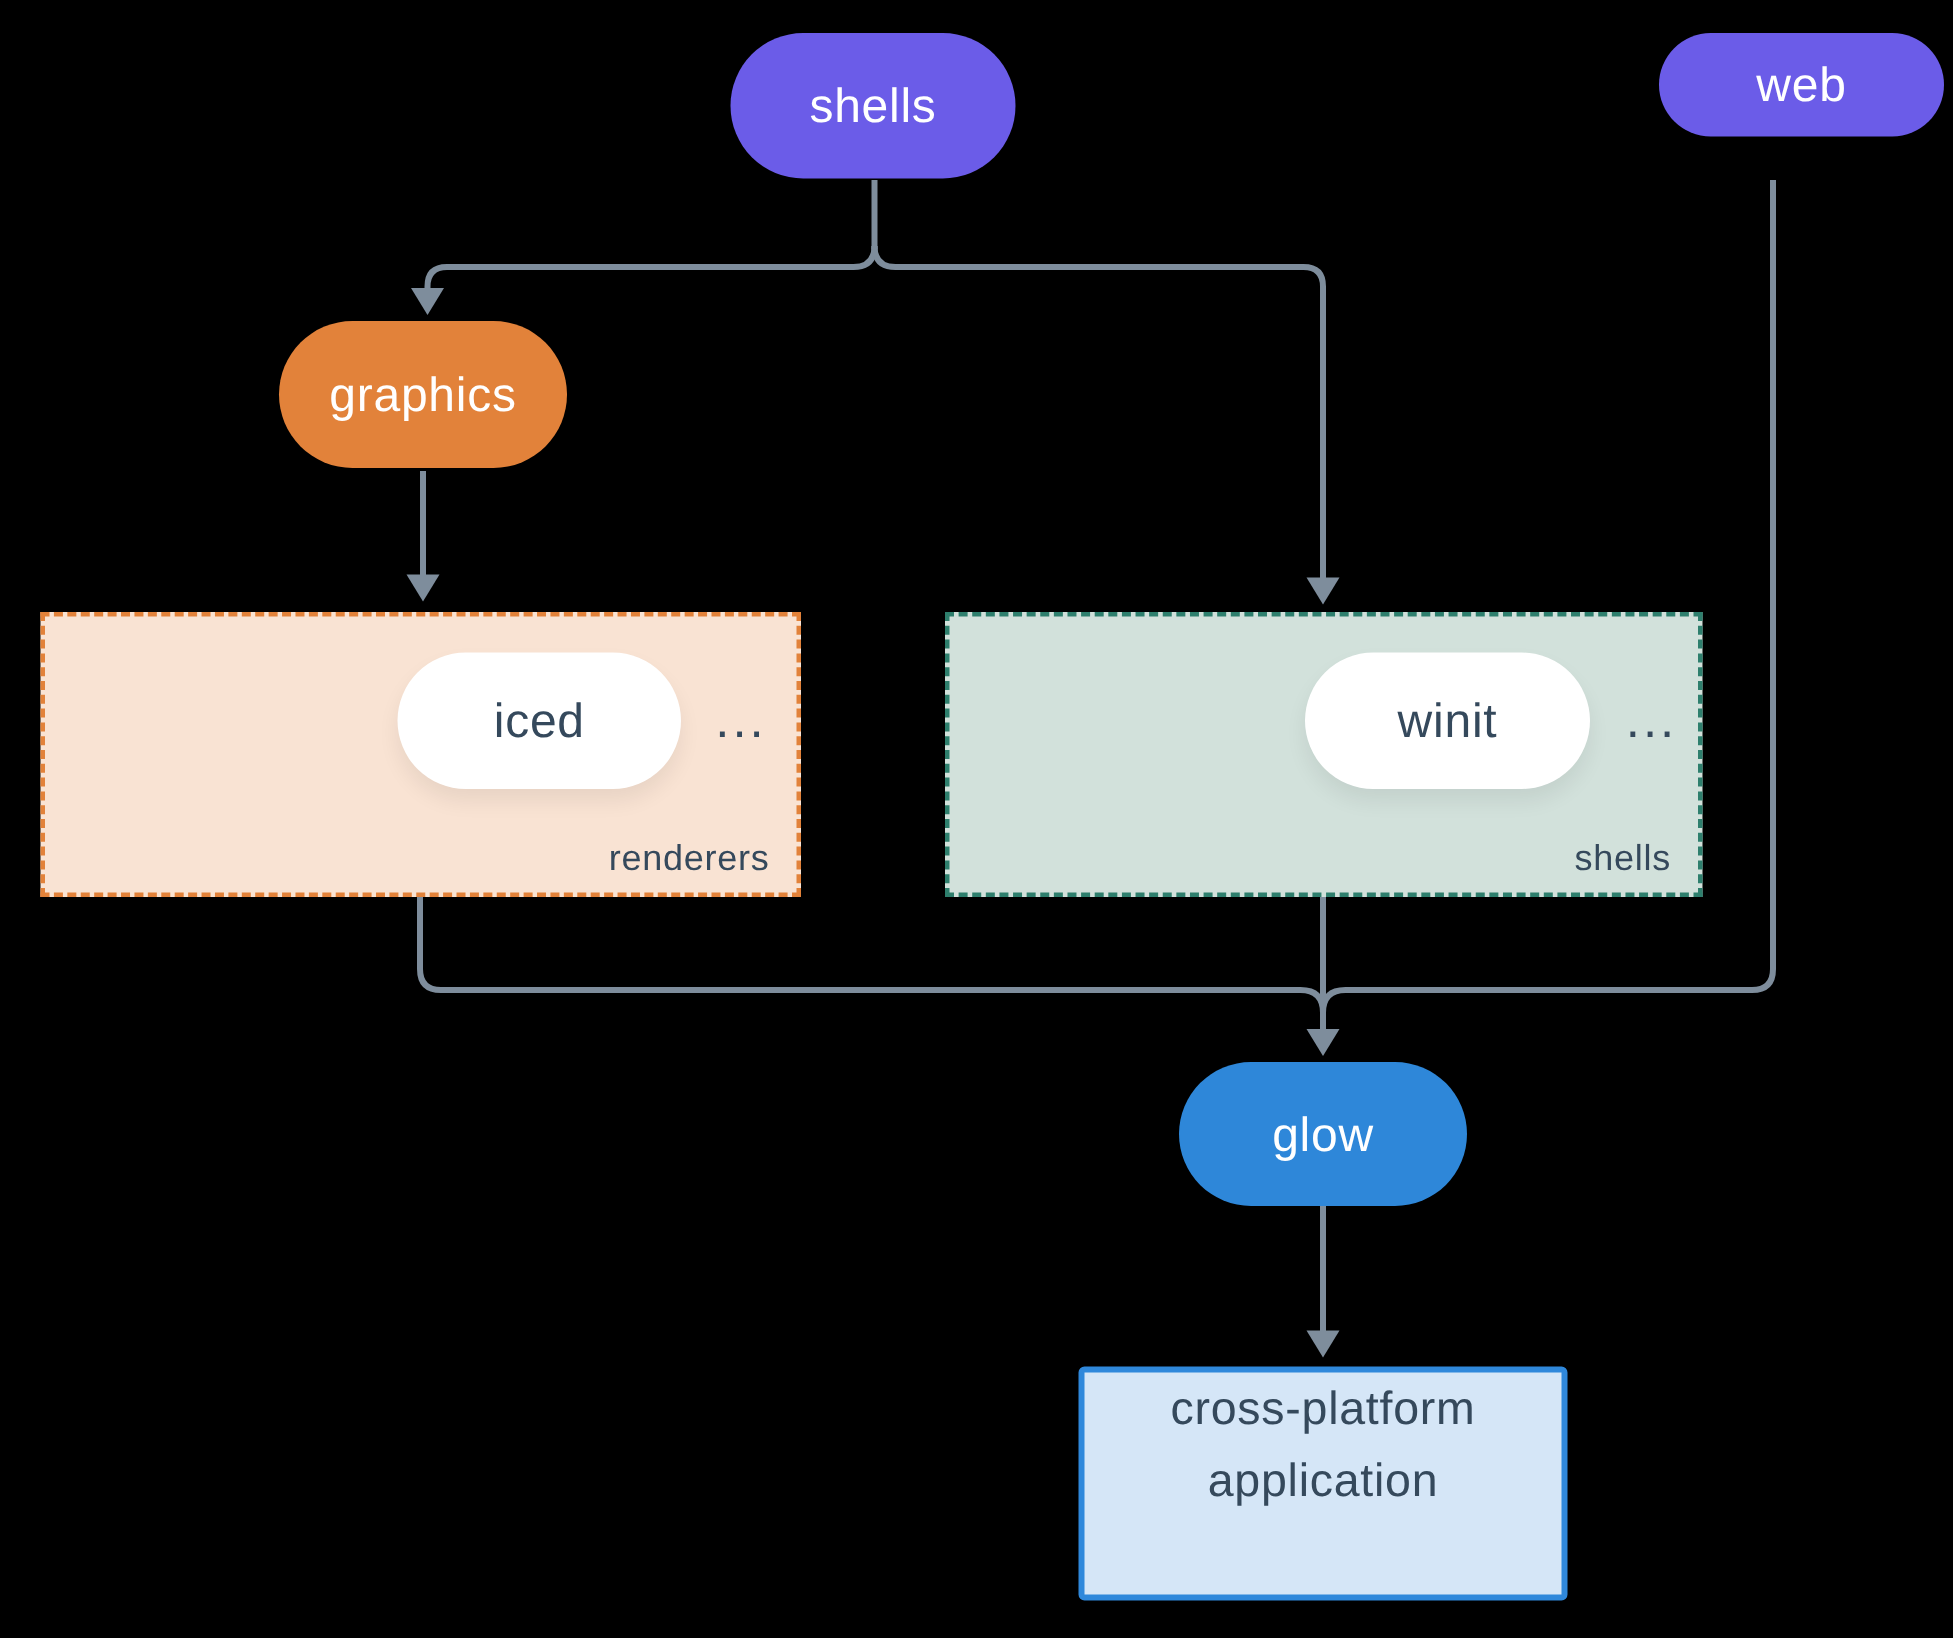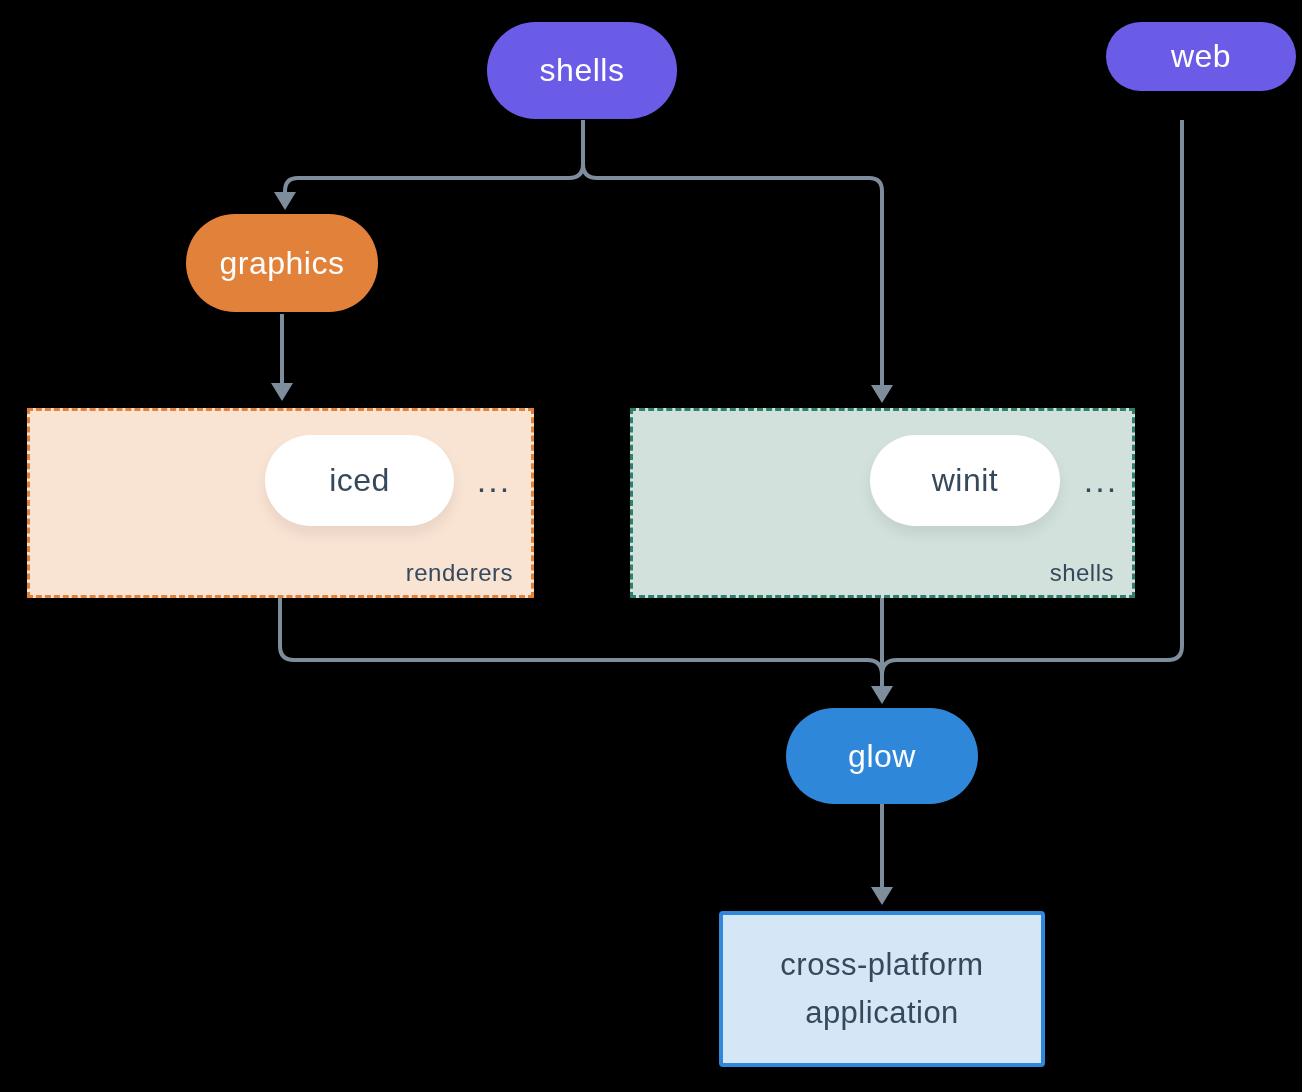--- a/index.html
+++ b/index.html
@@ -91,21 +91,21 @@
   #dots-shells { left: 440px; }
 
   .app-box {
     position: absolute;
     left: 719px; top: 911px;
     width: 326px; height: 156px;
     background: var(--app-bg);
     border: 4px solid var(--app-border);
     border-radius: 4px;
     display: flex;
-    align-items: center;
+    align-items: flex-start;
     justify-content: center;
     text-align: center;
     color: var(--text-dark);
     font-size: 31px;
     line-height: 1.55;
     padding: 0 14px;
     letter-spacing: 0.5px;
   }
 </style>
 </head>

